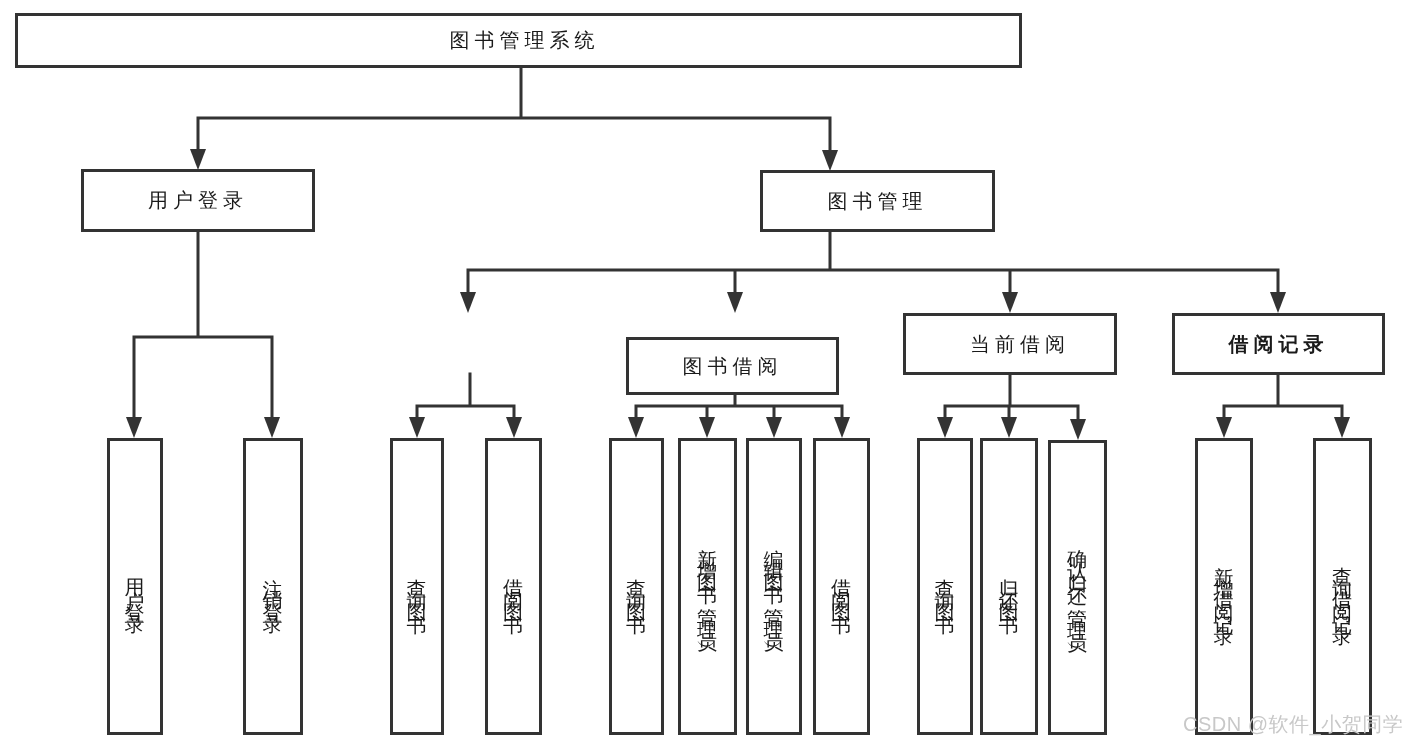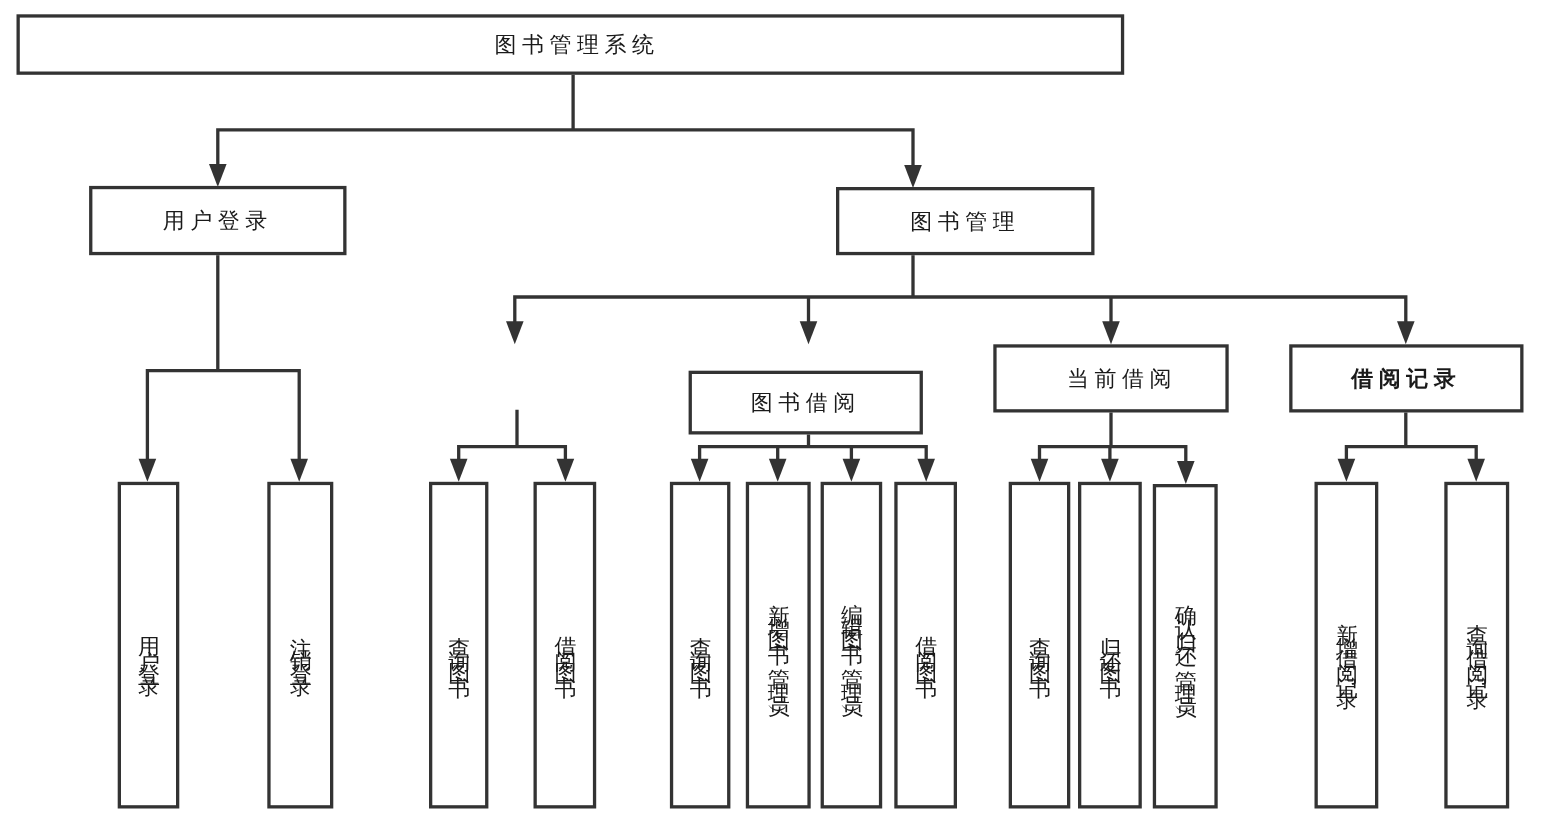--- a/index.html
+++ b/index.html
@@ -145,14 +145,15 @@
     <span>确认归还（管理员）</span>
   </div>
 
   <div class="node vnode" style="left:1195px;top:438px;width:58px;height:297px;">
     <span>新增借阅记录</span>
   </div>
   <div class="node vnode" style="left:1313px;top:438px;width:59px;height:297px;">
     <span>查询借阅记录</span>
   </div>
 
+  <div class="watermark">CSDN @软件_小贺同学</div>
 
 </div>
 
 </body></html>

